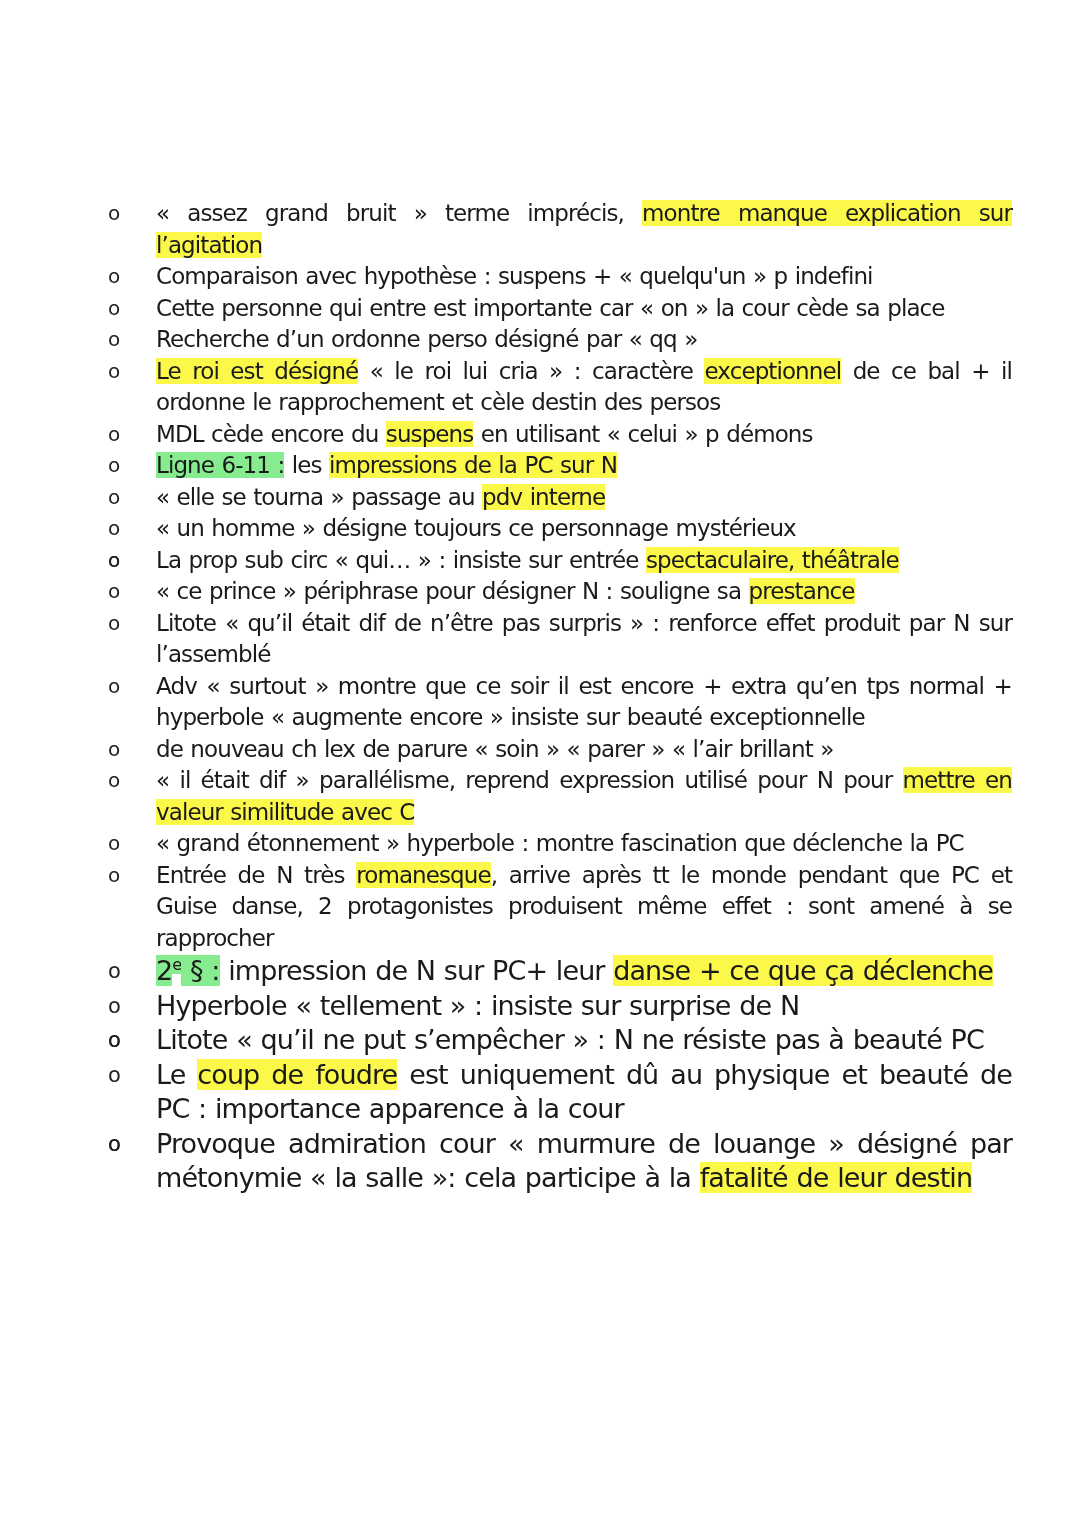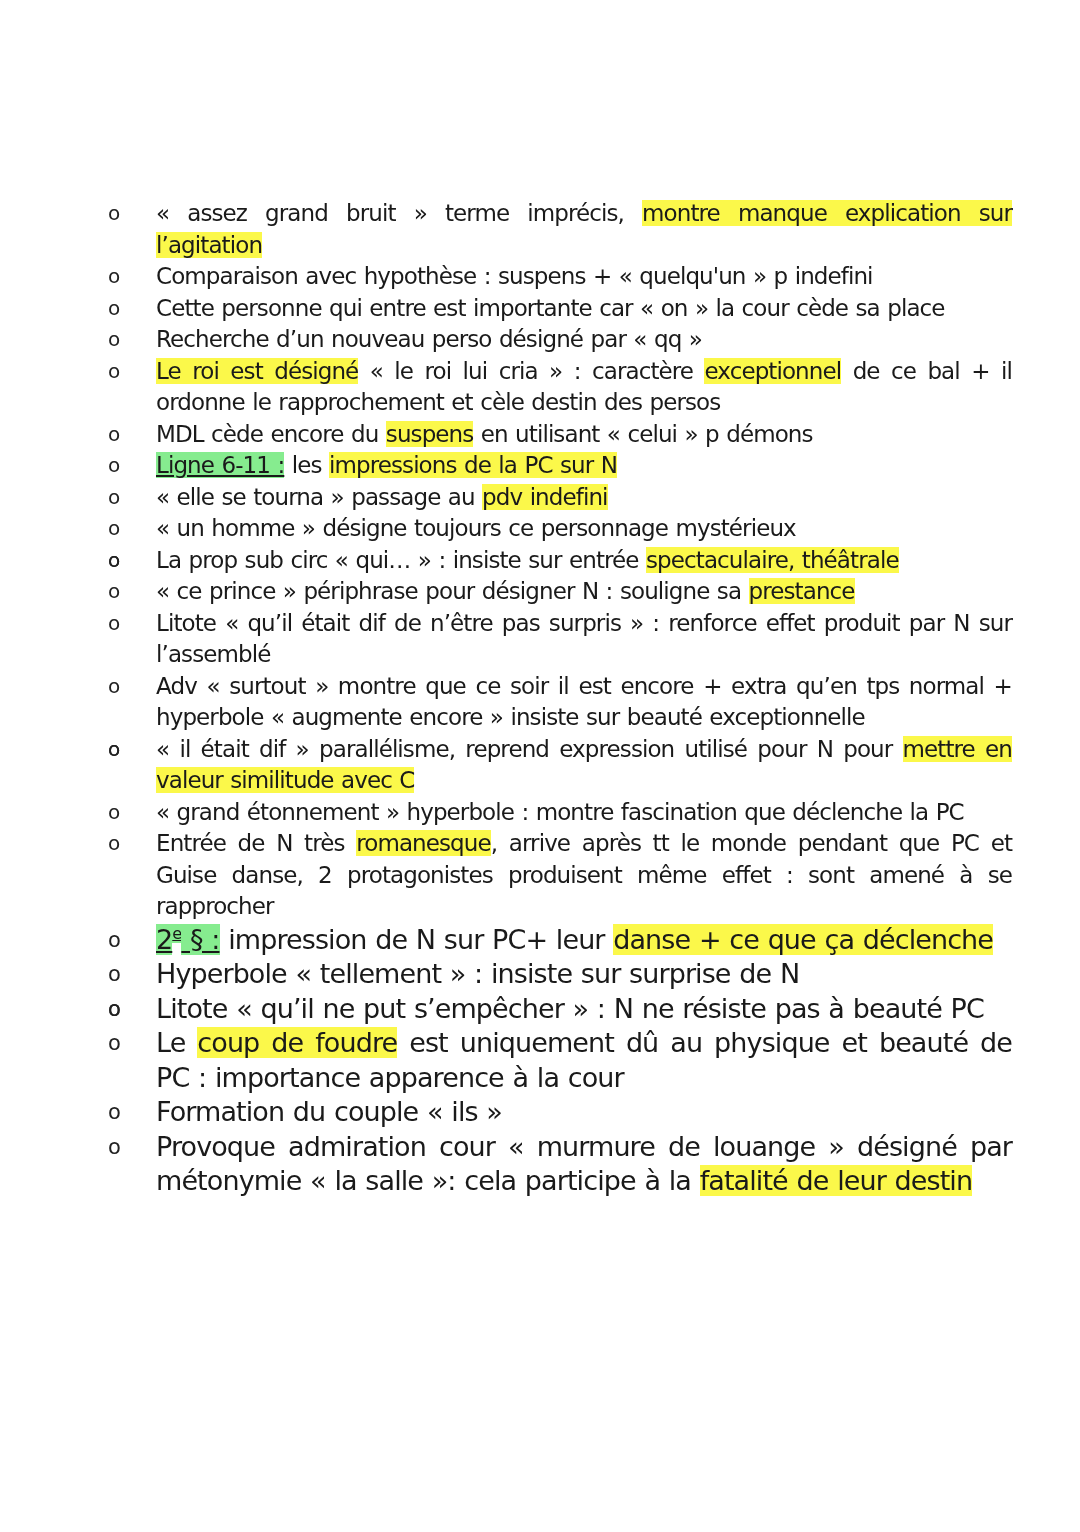--- a/index.html
+++ b/index.html
@@ -7,47 +7,47 @@
   .page { position: absolute; left: 0; top: 0; width: 1080px; height: 1532px; background: #fff; }
   ul.notes { list-style: none; margin: 0; padding: 0; position: absolute; left: 108px; top: 198px; width: 904px; }
   li.item { position: relative; padding-left: 48px; color: #1a1a1a;
             font-family: "DejaVu Sans", sans-serif; text-align: justify; }
   li.item.s1 { font-size: 23px; line-height: 31.5px; letter-spacing: -0.9px; word-spacing: 1px; }
   li.item.s2 { font-size: 27px; line-height: 34.5px; letter-spacing: -0.9px; word-spacing: 1px; }
   .bullet { position: absolute; left: 0; top: 0; font-size: 20px; color: #222; }
   li.item.s2 .bullet { font-size: 21px; }
   .hl-y { background: #fbf84a; }
   .hl-g { background: #86ec8f; }
-  .ul { text-decoration: underline; }
+  .ul { }
   sup { font-size: 60%; vertical-align: super; line-height: 0; }
 </style>
 </head>
 <body>
 
 <div class="page">
   <ul class="notes" id="notes">
       <li class="item s1"><span class="bullet">o</span><span>« assez grand bruit » terme imprécis, </span><span class="hl-y">montre manque explication sur l’agitation</span></li>
       <li class="item s1"><span class="bullet">o</span><span>Comparaison avec hypothèse : suspens + « quelqu'un » p indefini</span></li>
       <li class="item s1"><span class="bullet">o</span><span>Cette personne qui entre est importante car « on » la cour cède sa place</span></li>
-      <li class="item s1"><span class="bullet">o</span><span>Recherche d’un nouveau perso désigné par « qq »</span></li>
+      <li class="item s1"><span class="bullet">o</span><span>Recherche d’un ordonne perso désigné par « qq »</span></li>
       <li class="item s1"><span class="bullet">o</span><span class="hl-y">Le roi est désigné</span><span> « le roi lui cria » : caractère </span><span class="hl-y">exceptionnel</span><span> de ce bal + il ordonne le rapprochement et cèle destin des persos</span></li>
       <li class="item s1"><span class="bullet">o</span><span>MDL cède encore du </span><span class="hl-y">suspens</span><span> en utilisant « celui » p démons</span></li>
       <li class="item s1"><span class="bullet">o</span><span class="hl-g ul">Ligne 6-11 :</span><span>  les </span><span class="hl-y">impressions de la PC sur N</span></li>
-      <li class="item s1"><span class="bullet">o</span><span>« elle se tourna » passage au </span><span class="hl-y">pdv indefini</span></li>
+      <li class="item s1"><span class="bullet">o</span><span>« elle se tourna » passage au </span><span class="hl-y">pdv interne</span></li>
       <li class="item s1"><span class="bullet">o</span><span>« un homme » désigne toujours ce personnage mystérieux</span></li>
       <li class="item s1"><span class="bullet">o</span></li>
       <li class="item s1"><span class="bullet">o</span><span>La prop sub circ « qui… » : insiste sur entrée </span><span class="hl-y">spectaculaire, théâtrale</span></li>
       <li class="item s1"><span class="bullet">o</span><span>« ce prince » périphrase pour désigner N : souligne sa </span><span class="hl-y">prestance</span></li>
       <li class="item s1"><span class="bullet">o</span><span>Litote « qu’il était dif de n’être pas surpris » : renforce effet produit par N sur l’assemblé</span></li>
       <li class="item s1"><span class="bullet">o</span><span>Adv « surtout » montre que ce soir il est encore + extra qu’en tps normal + hyperbole « augmente encore » insiste sur beauté exceptionnelle</span></li>
-      <li class="item s1"><span class="bullet">o</span></li>
+      <li class="item s1"><span class="bullet">o</span><span>de nouveau ch lex de parure « soin » « parer » « l’air brillant »</span></li>
       <li class="item s1"><span class="bullet">o</span><span>« il était dif » parallélisme, reprend expression utilisé pour N  pour </span><span class="hl-y">mettre en valeur similitude avec C</span></li>
       <li class="item s1"><span class="bullet">o</span><span>« grand étonnement » hyperbole : montre fascination que déclenche la PC</span></li>
       <li class="item s1"><span class="bullet">o</span><span>Entrée de N très </span><span class="hl-y">romanesque</span><span>, arrive après tt le monde pendant que PC et Guise danse, 2 protagonistes produisent même effet : sont amené à se rapprocher</span></li>
       <li class="item s2"><span class="bullet">o</span><span class="hl-g ul">2</span><sup class="hl-g ul">e</sup><span class="hl-g ul"> § :</span><span> impression de N sur PC+ leur </span><span class="hl-y">danse + ce que ça déclenche</span></li>
       <li class="item s2"><span class="bullet">o</span><span>Hyperbole « tellement » : insiste sur surprise de N</span></li>
       <li class="item s2"><span class="bullet">o</span></li>
       <li class="item s2"><span class="bullet">o</span><span>Litote « qu’il ne put s’empêcher » : N ne résiste pas à beauté PC</span></li>
       <li class="item s2"><span class="bullet">o</span><span>Le </span><span class="hl-y">coup de foudre</span><span> est uniquement dû au physique et beauté de PC : importance apparence à la cour</span></li>
-      <li class="item s2"><span class="bullet">o</span><span>Formation du couple « ils »</span></li>
+      <li class="item s2"><span class="bullet">o</span></li>
       <li class="item s2"><span class="bullet">o</span><span>Provoque admiration cour « murmure de louange » désigné par métonymie « la salle »: cela participe à la </span><span class="hl-y">fatalité de leur destin</span></li>
     </ul>
 </div>
 
 </body></html>

